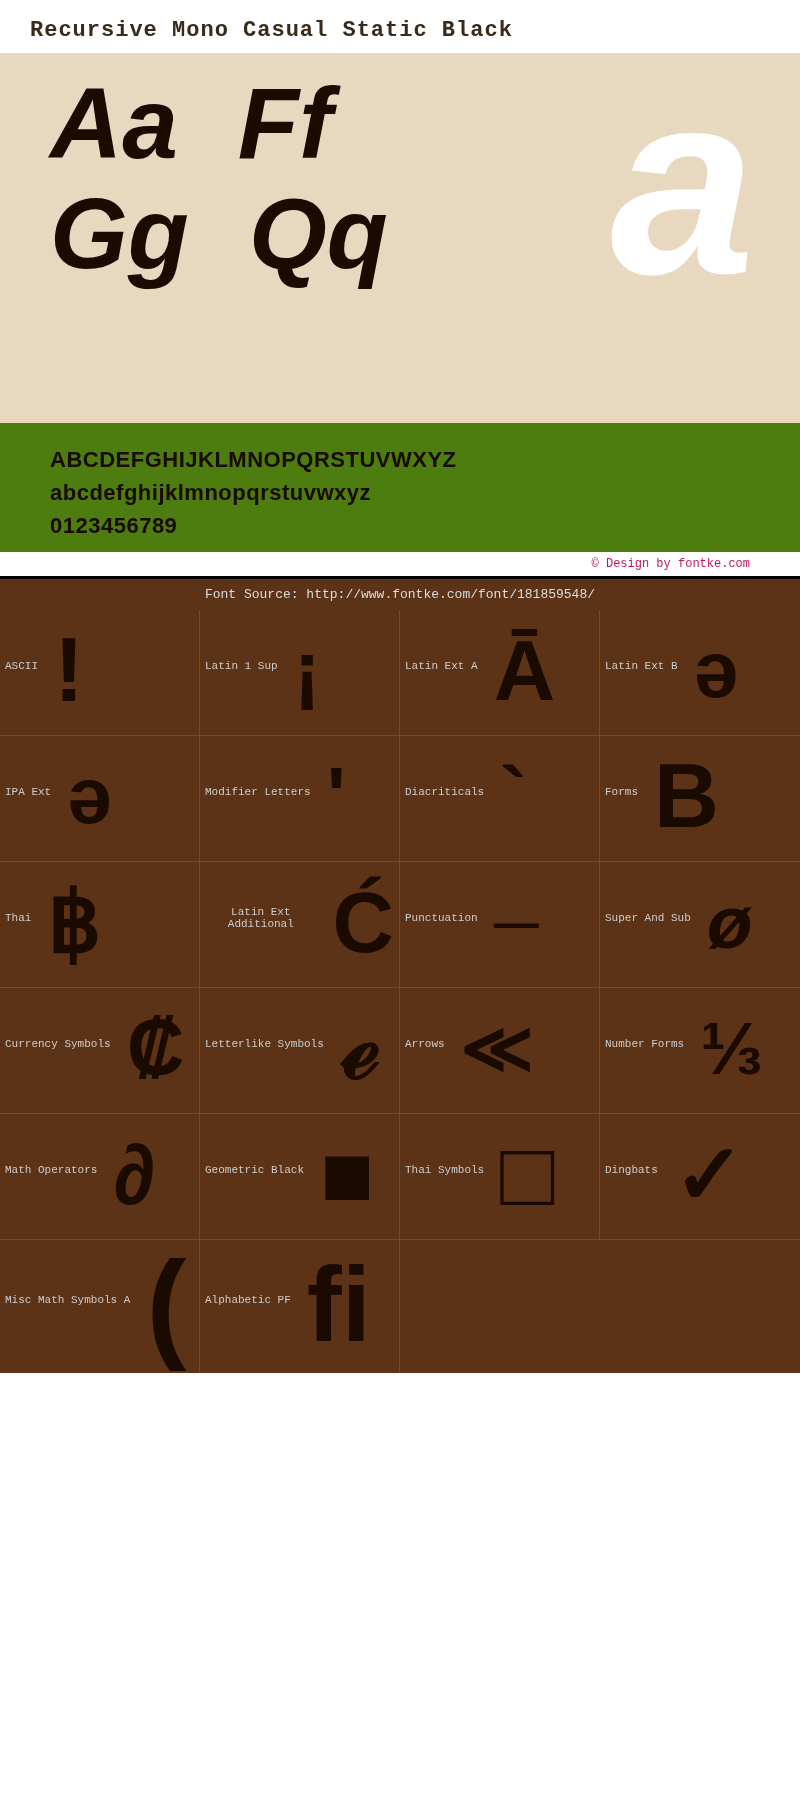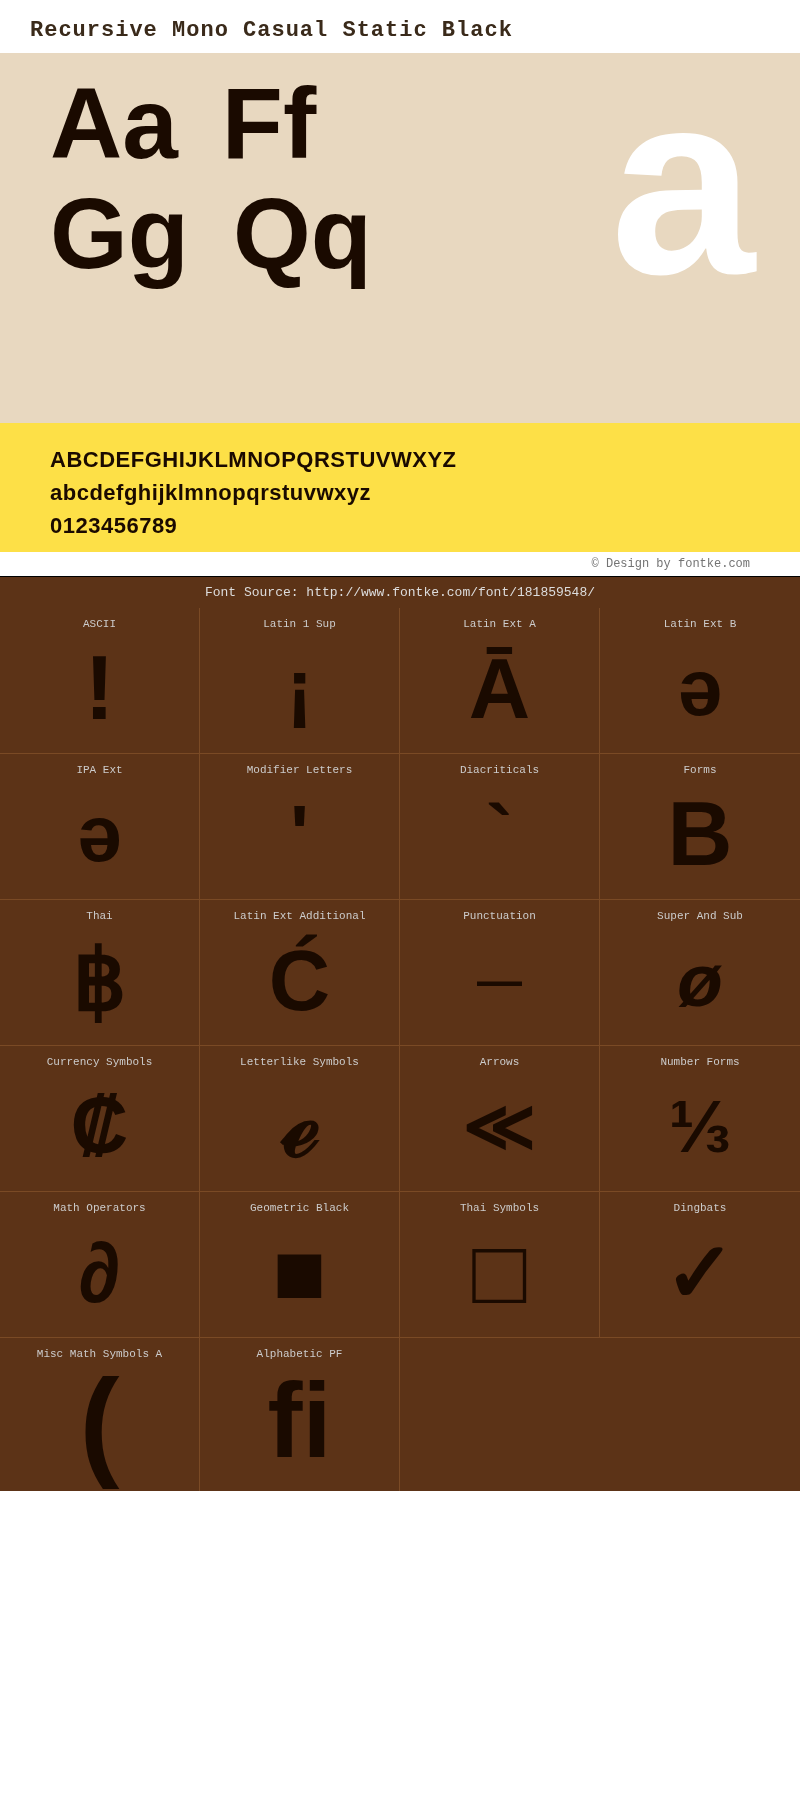--- a/index.html
+++ b/index.html
@@ -26,22 +26,23 @@
     .preview-area {
       background: #e8d8c0;
       padding: 20px 50px 10px;
       position: relative;
       min-height: 370px;
     }
 
     .big-letters {
       display: flex;
       align-items: flex-start;
-      gap: 44px;
+      gap: 60px;
       position: relative;
+      font-style: italic;
     }
 
     .letter-pair {
       display: flex;
       flex-direction: column;
     }
 
     .big-letter {
       font-family: 'Arial Black', sans-serif;
       font-weight: 900;
@@ -56,70 +57,71 @@
       top: -20px;
       font-family: 'Arial Black', sans-serif;
       font-weight: 900;
       font-size: 260px;
       color: #fff;
       line-height: 1;
       letter-spacing: -5px;
     }
 
     .alphabet-section {
-      background: #fde047;
+      background: #4d7c0f;
       padding: 20px 50px 10px;
     }
 
     .alphabet-text {
       font-family: 'Arial Black', sans-serif;
       font-weight: 900;
       font-size: 22px;
       color: #1a0a00;
       line-height: 1.5;
       letter-spacing: 0.5px;
     }
 
     .copyright {
       text-align: right;
       padding: 5px 50px;
       font-size: 12px;
-      color: #737373;
+      color: #be185d;
       background: #fff;
     }
 
     
     .dark-section {
       background: #5c3317;
       color: #fff;
     }
 
     .font-source {
       background: #5c3317;
       text-align: center;
       padding: 8px;
       font-size: 13px;
       color: #ddd;
-      border-top: 1px solid #000000;
+      border-top: 3px solid #000000;
     }
 
     
     .char-grid {
       display: grid;
       grid-template-columns: repeat(4, 1fr);
       background: #5c3317;
     }
 
     .char-block {
       display: flex;
-      flex-direction: column;
+      flex-direction: row;
       align-items: center;
       padding: 10px 5px 15px;
       border-bottom: 1px solid #7a4a25;
       border-right: 1px solid #7a4a25;
+      gap: 16px;
     }
 
     .char-block:nth-child(4n) {
       border-right: none;
     }
 
     .char-label {
       font-family: 'Courier New', monospace;
       font-size: 11px;
       color: #ccc;

